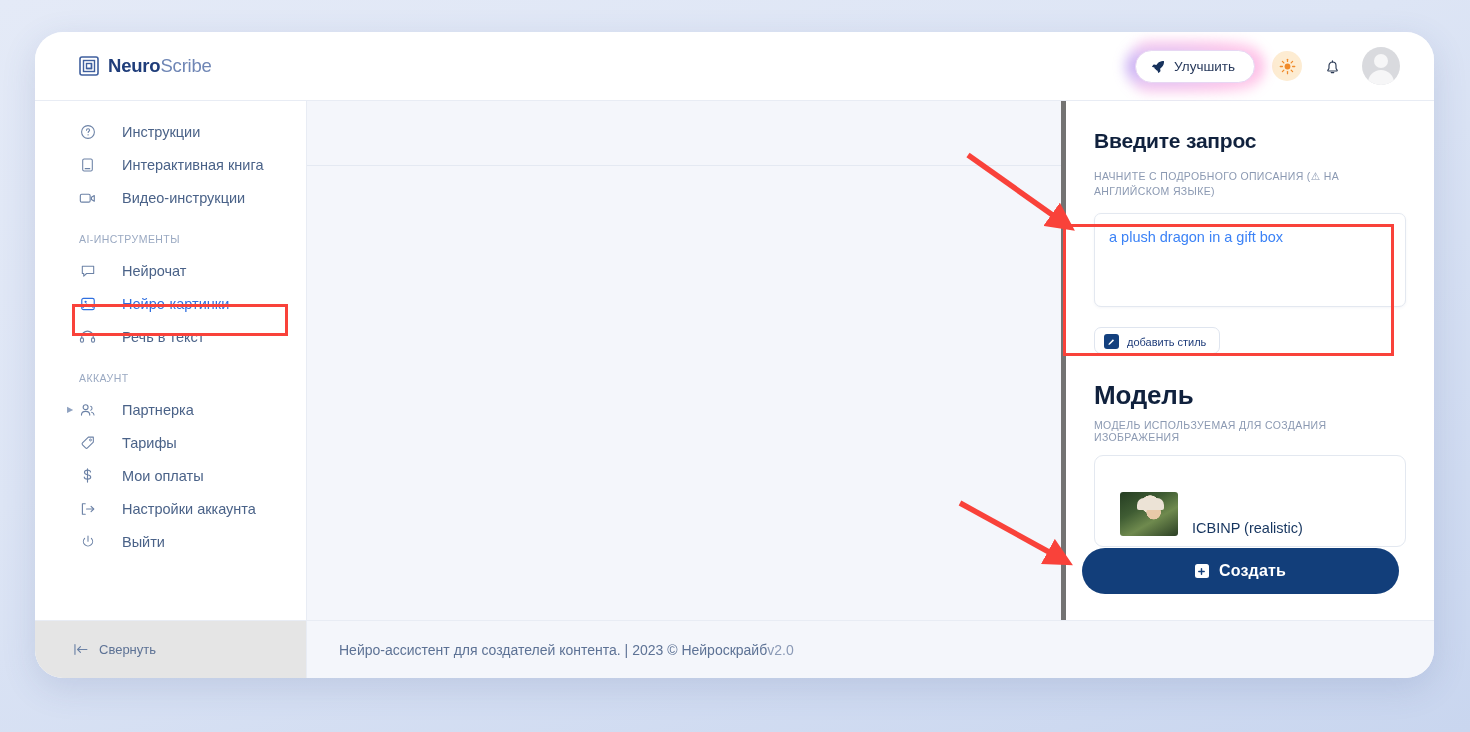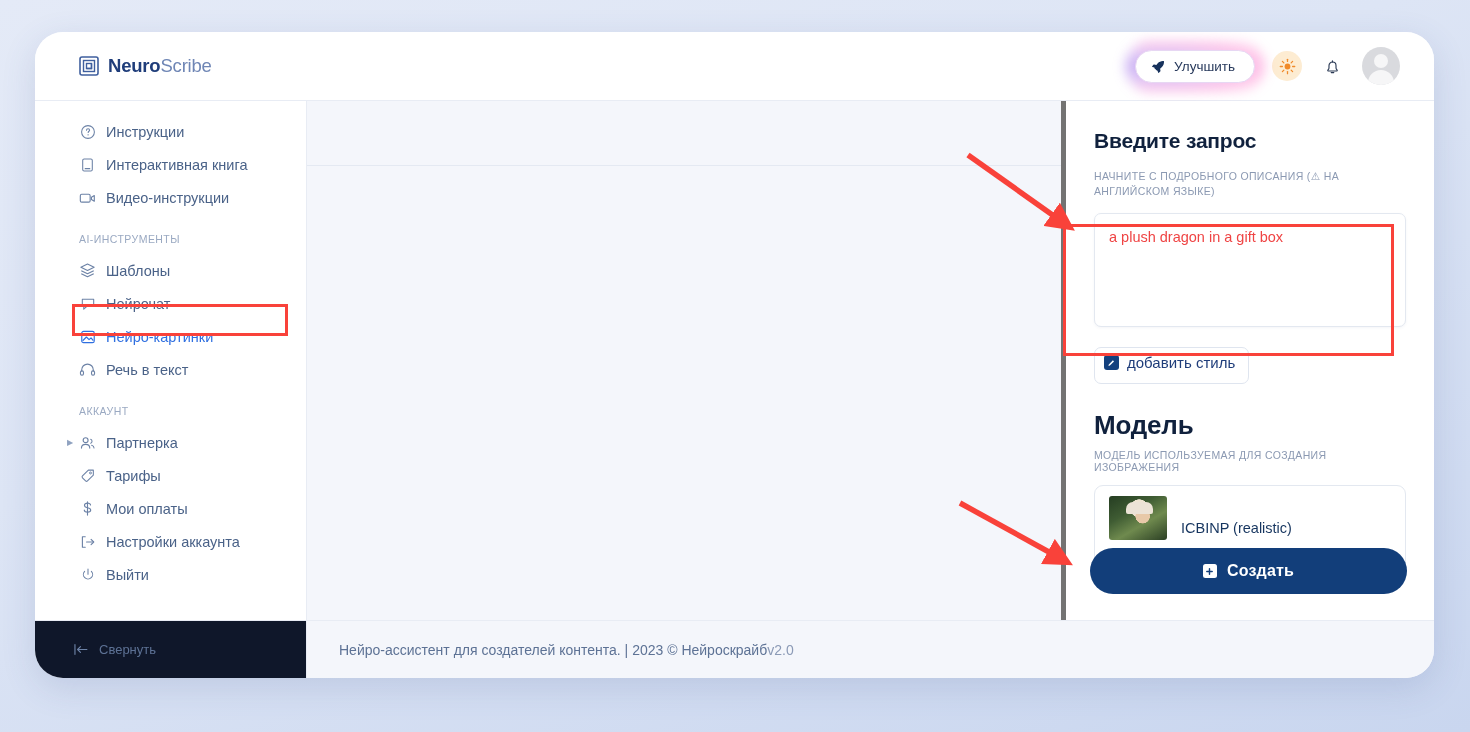--- a/index.html
+++ b/index.html
@@ -122,21 +122,21 @@
     width: 272px;
     flex: 0 0 272px;
     background: #ffffff;
     border-right: 1px solid #e8ecf4;
     padding: 14px 0 0 0;
     position: relative;
   }
   .nav-item {
     display: flex;
     align-items: center;
-    gap: 10px;
+    gap: 26px;
     height: 33px;
     padding: 0 18px 0 44px;
     font-size: 14.5px;
     color: #4d6persistent;
     color: #4a6288;
     cursor: pointer;
     position: relative;
     white-space: nowrap;
   }
   .nav-item .ico {
@@ -198,44 +198,44 @@
     font-size: 10.5px;
     letter-spacing: .35px;
     color: #8b99b2;
     line-height: 1.45;
     text-transform: uppercase;
   }
 
   .prompt-box {
     margin-top: 14px;
     width: 100%;
-    height: 114px;
+    height: 94px;
     border: 1px solid #e3e8f0;
     border-radius: 7px;
     background: #fff;
     padding: 13px 14px;
     font-size: 14.5px;
-    color: #ef4444;
+    color: #3b82f6;
     font-family: "Liberation Sans", sans-serif;
     resize: none;
     outline: none;
     line-height: 1.4;
     box-shadow: 0 1px 3px rgba(40,60,110,.05);
   }
 
   .style-btn {
     margin-top: 16px;
     display: inline-flex;
     align-items: center;
     gap: 8px;
     border: 1px solid #dfe5ef;
     background: #fff;
     border-radius: 7px;
-    padding: 6px 13px 12px 9px;
-    font-size: 15px;
+    padding: 6px 13px 4px 9px;
+    font-size: 11px;
     color: #1f3d7a;
     font-family: "Liberation Sans", sans-serif;
     cursor: pointer;
   }
   .style-ico {
     width: 15px; height: 15px;
     background: #13407e;
     border-radius: 3px;
     display: flex; align-items: center; justify-content: center;
   }
@@ -254,23 +254,23 @@
     color: #8b99b2;
     text-transform: uppercase;
   }
   .model-card {
     margin-top: 12px;
     border: 1px solid #e3e8f0;
     border-radius: 9px;
     background: #fff;
     height: 92px;
     display: flex;
-    align-items: flex-start;
+    align-items: flex-end;
     gap: 14px;
-    padding: 10px 14px;
+    padding: 10px 25px;
     cursor: pointer;
     overflow: hidden;
   }
   .model-thumb {
     width: 58px; height: 44px;
     border-radius: 3px;
     flex: 0 0 58px;
     background:
       radial-gradient(circle at 58% 46%, #e8c9a8 0 17%, rgba(232,201,168,0) 18%),
       radial-gradient(circle at 52% 28%, #efe4d2 0 20%, rgba(239,228,210,0) 21%),
@@ -286,21 +286,21 @@
     background: #ece3d6;
   }
   .model-name {
     font-size: 14.5px;
     color: #16355f;
     margin-top: 24px;
   }
 
   .create-btn {
     position: absolute;
-    left: 24px;
+    left: 16px;
     bottom: 26px;
     width: 317px;
     height: 46px;
     border-radius: 26px;
     background: #123e7a;
     color: #fff;
     border: none;
     font-size: 16px;
     font-weight: 700;
     font-family: "Liberation Sans", sans-serif;
@@ -323,21 +323,21 @@
     height: 58px;
     flex: 0 0 58px;
     display: flex;
     align-items: center;
     background: #f4f6fb;
     border-top: 1px solid #e8ecf4;
   }
   #footer-left {
     width: 272px;
     flex: 0 0 272px;
-    background: #0f172a;
+    background: #e5e5e5;
     height: 100%;
     display: flex;
     align-items: center;
     gap: 10px;
     padding-left: 38px;
     border-right: 1px solid #e8ecf4;
     font-size: 13px;
     color: #5d7295;
     cursor: pointer;
   }
@@ -451,30 +451,20 @@
           <svg width="17" height="14" viewBox="0 0 18 14">
               <rect x="1.4" y="3" width="10.4" height="8.4" rx="1.5" fill="none" stroke="#6c82a6" stroke-width="1.2"></rect>
               <path d="M13.2 6.2l3-1.8v6l-3-1.8z" fill="none" stroke="#6c82a6" stroke-width="1.2" stroke-linejoin="round"></path>
             </svg>
         </span>
         <span>Видео-инструкции</span>
       </div>
 
       <div class="nav-section">AI-ИНСТРУМЕНТЫ</div>
 
-      <div class="nav-item">
-        <span class="ico">
-          <svg width="17" height="17" viewBox="0 0 18 18">
-              <path d="M9 2.2 16 5.6 9 9 2 5.6z" fill="none" stroke="#6c82a6" stroke-width="1.2" stroke-linejoin="round"></path>
-              <path d="M2.4 9.2 9 12.4l6.6-3.2" fill="none" stroke="#6c82a6" stroke-width="1.2" stroke-linejoin="round"></path>
-              <path d="M2.4 12.4 9 15.6l6.6-3.2" fill="none" stroke="#6c82a6" stroke-width="1.2" stroke-linejoin="round"></path>
-            </svg>
-        </span>
-        <span>Шаблоны</span>
-      </div>
 
       <div class="nav-item">
         <span class="ico">
           <svg width="16" height="16" viewBox="0 0 18 18">
               <path d="M2.6 3.6h12.8v8.2H7.4l-3.2 3v-3H2.6z" fill="none" stroke="#6c82a6" stroke-width="1.2" stroke-linejoin="round"></path>
             </svg>
         </span>
         <span>Нейрочат</span>
       </div>
 

